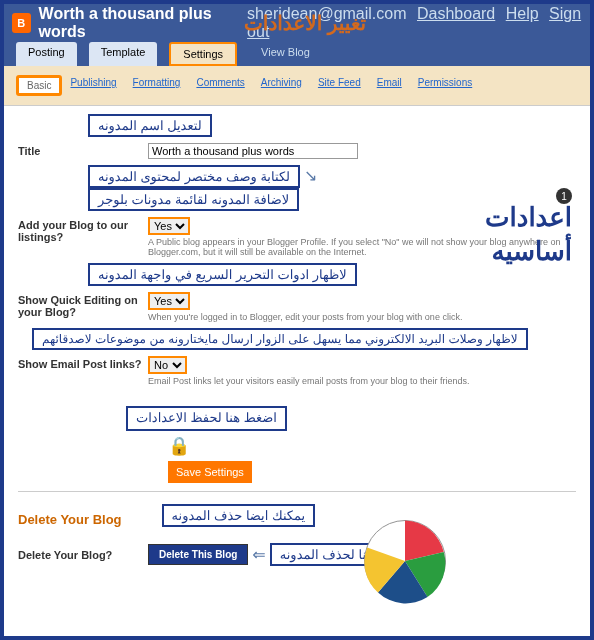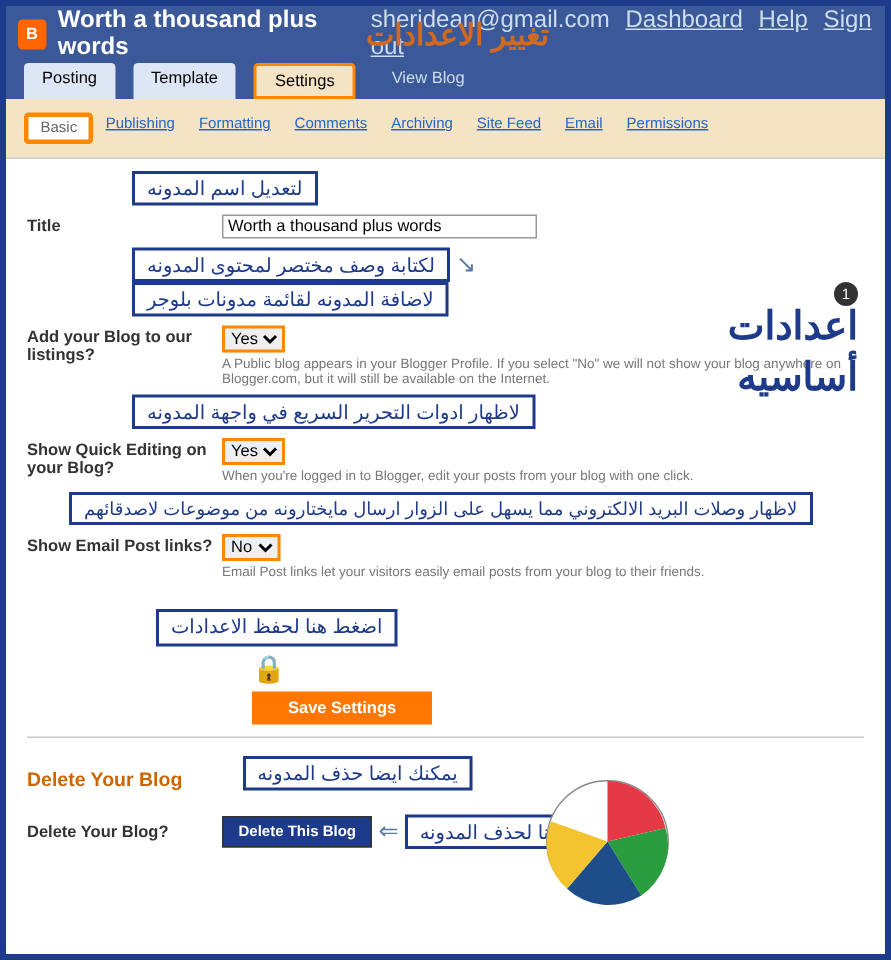--- a/index.html
+++ b/index.html
@@ -20,21 +20,21 @@
 .content { padding: 8px 14px; position: relative; }
 .annotation { background: #fff; border: 2px solid #1e3a8a; color: #1e3a8a; font-weight: normal; padding: 2px 8px; display: inline-block; direction: rtl; font-size: 13px; }
 .row { display: flex; align-items: flex-start; margin: 6px 0; }
 .label { width: 130px; font-size: 11px; font-weight: bold; color: #333; padding-top: 2px; }
 .field { flex: 1; }
 .field input[type=text] { width: 210px; border: 1px solid #999; padding: 1px 3px; font-size: 11px; }
 .field textarea { width: 210px; height: 50px; border: 1px solid #999; font-size: 11px; }
 .field select { border: 2px solid #ff8800; font-size: 11px; }
 .hint { font-size: 9px; color: #777; margin-top: 2px; }
 .section-header { color: #cc6600; font-weight: bold; font-size: 13px; margin: 12px 0 4px; }
-.save-btn { background: #ff7700; color: #fff; padding: 5px 24px; border: none; font-size: 11px; font-weight: bold; cursor: pointer; }
+.save-btn { background: #ff7700; color: #fff; padding: 5px 8px; border: none; font-size: 11px; font-weight: normal; cursor: pointer; }
 .delete-btn { background: #1e3a8a; color: #fff; padding: 4px 10px; border: 1px solid #333; font-size: 10px; font-weight: bold; cursor: pointer; }
 .lock-icon { font-size: 18px; display: block; margin: 4px 0 4px 0; }
 .side-arabic { position: absolute; right: 18px; top: 95px; color: #1e3a8a; font-size: 26px; font-weight: bold; text-align: right; direction: rtl; line-height: 1.3; }
 .side-num { position: absolute; right: 18px; top: 82px; width: 16px; height: 16px; border-radius: 50%; background: #333; color: #fff; font-size: 10px; display: flex; align-items: center; justify-content: center; }
 .beachball { position: absolute; right: 140px; top: 410px; width: 90px; height: 90px; }
 .arrow { color: #5a7aa8; font-size: 16px; margin: 0 4px; }
 hr { border: none; border-top: 1px solid #ccc; margin: 8px 0; }
 </style>
 </head>
 <body>
@@ -95,39 +95,39 @@
 
   <div style="margin-left:70px"><span class="annotation">لاظهار ادوات التحرير السريع في واجهة المدونه</span></div>
   <div class="row">
     <div class="label">Show Quick Editing on your Blog?</div>
     <div class="field">
       <select><option>Yes</option></select>
       <div class="hint">When you're logged in to Blogger, edit your posts from your blog with one click.</div>
     </div>
   </div>
 
-  <div style="margin-left:28px"><span class="annotation" style="font-size:12px">لاظهار وصلات البريد الالكتروني مما يسهل على الزوار ارسال  مايختارونه من موضوعات لاصدقائهم</span></div>
+  <div style="margin-left:14px"><span class="annotation" style="font-size:12px">لاظهار وصلات البريد الالكتروني مما يسهل على الزوار ارسال  مايختارونه من موضوعات لاصدقائهم</span></div>
   <div class="row">
     <div class="label">Show Email Post links?</div>
     <div class="field">
       <select><option>No</option></select>
       <div class="hint">Email Post links let your visitors easily email posts from your blog to their friends.</div>
     </div>
   </div>
 
   <svg class="beachball" viewBox="0 0 100 100">
     <circle cx="50" cy="50" r="45" fill="#fff" stroke="#888"></circle>
     <path d="M50 5 A45 45 0 0 1 93 40 L50 50 Z" fill="#e63946"></path>
     <path d="M93 40 A45 45 0 0 1 75 90 L50 50 Z" fill="#2a9d3f"></path>
     <path d="M75 90 A45 45 0 0 1 20 85 L50 50 Z" fill="#1d4e89"></path>
     <path d="M20 85 A45 45 0 0 1 8 35 L50 50 Z" fill="#f4c430"></path>
     <ellipse cx="35" cy="25" rx="14" ry="10" fill="#fff" opacity="0.7"></ellipse>
   </svg>
 
-  <div style="margin:20px 0 4px 86px">
+  <div style="margin:20px 0 4px 108px">
     <span class="annotation" style="display:inline-block;text-align:center;line-height:1.3">اضغط هنا لحفظ الاعدادات</span>
   </div>
   <div style="margin-left:150px">
     <span class="lock-icon">🔒</span>
     <button class="save-btn">Save Settings</button>
   </div>
 
   <hr>
   <div style="display:flex;align-items:center;gap:40px">
     <div class="section-header">Delete Your Blog</div>

